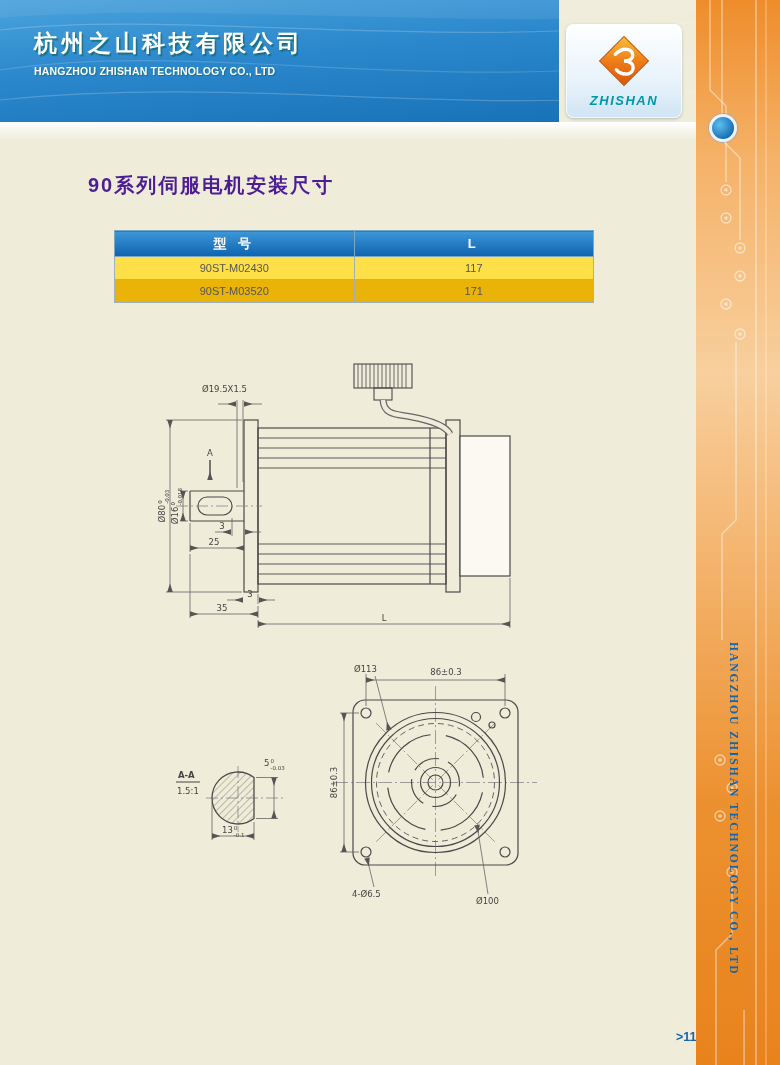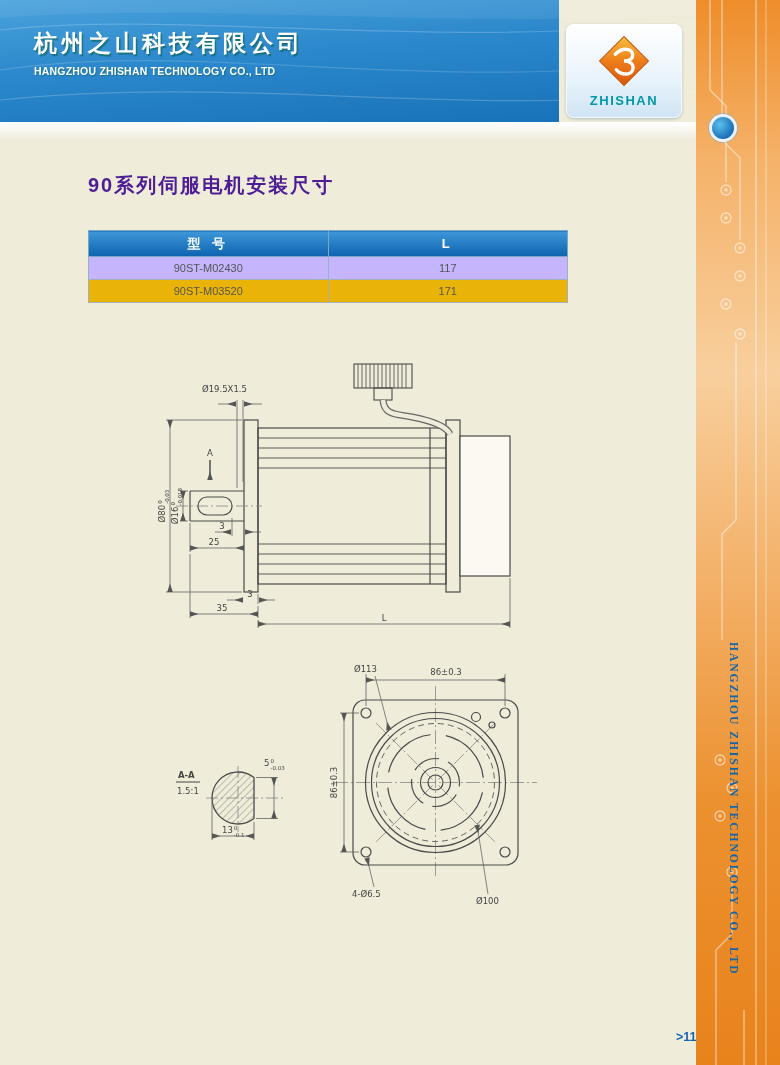--- a/index.html
+++ b/index.html
@@ -14,43 +14,43 @@
   .banner svg.waves { position:absolute; left:0; top:0; }
   .co-names { position:absolute; left:34px; top:28px; color:#fff; }
   .co-cn { font-size:23px; font-weight:bold; letter-spacing:4px;
            text-shadow:1.5px 1.5px 1px rgba(0,90,60,.55); }
   .co-en { font-size:10.5px; font-weight:bold; margin-top:6px; letter-spacing:.2px;
            text-shadow:1px 1px 1px rgba(0,90,60,.45); }
   .logo-box { position:absolute; left:566px; top:24px; width:116px; height:94px; border-radius:8px;
               background:linear-gradient(180deg,#ffffff 0%,#e8f3fb 60%,#cfe4f4 100%);
               box-shadow:inset 0 0 0 1px rgba(255,255,255,.7), 0 1px 3px rgba(0,40,80,.25);
               display:flex; flex-direction:column; align-items:center; justify-content:center; }
-  .logo-text { color:#0098a8; font-weight:bold; font-size:13px; letter-spacing:1.5px; margin-top:6px; }
+  .logo-text { color:#0098a8; font-weight:bold; font-size:13px; letter-spacing:1.5px; margin-top:6px;font-style:italic; }
   .band { position:absolute; left:0; top:122px; width:696px; height:18px;
           background:linear-gradient(180deg,#ffffff,#efecdc); }
   .dot { position:absolute; left:709px; top:114px; width:28px; height:28px; border-radius:50%;
          background:radial-gradient(circle at 35% 35%, #5cc0ee, #1a6db6 72%);
          border:3px solid rgba(255,255,255,.9); box-shadow:0 0 0 1px rgba(120,170,210,.6); }
 
   
   .strip { position:absolute; right:0; top:0; width:84px; height:1065px;
            background:linear-gradient(180deg,#ee8d2a 0%,#f5b269 15%,#f8cf9d 35%,#f3b067 55%,#ec9130 75%,#e8831c 100%); }
   .vert-text { position:absolute; left:728px; top:642px; height:420px;
                writing-mode:vertical-rl; font-family:"Liberation Serif", serif;
                font-weight:bold; font-size:11.5px; letter-spacing:2px; color:#1565a8; }
 
   
   .title { position:absolute; left:88px; top:172px; font-size:20px; font-weight:bold;
            color:#4c1d95; letter-spacing:2px; }
   .dim-table { position:absolute; left:88px; top:230px; width:480px; }
-  .dim-table table { width:100%; border-collapse:collapse; }
+  .dim-table table { width:100%; border-collapse:collapse;margin-left:26px; }
   .dim-table th { background:linear-gradient(180deg,#3d97d8,#0e63b0); color:#fff; font-size:13px;
                   font-weight:bold; height:26px; border:1px solid #7ba7c4; letter-spacing:4px; width:50%; }
   .dim-table td { height:23px; text-align:center; font-size:11px; color:#555;
-                  border:1px solid #9fb0ba; background:#c4b5fd; }
+                  border:1px solid #9fb0ba; background:#fde047; }
   .dim-table tr.alt td { background:#eab308; }
   .page-num { position:absolute; left:676px; top:1030px; color:#1464b4; font-weight:bold; font-size:12.5px; }
 
   
   .dim { font-family:"DejaVu Sans", sans-serif; font-size:8.5px; fill:#444; }
   .tol { font-size:5.5px; }
   .secname { font-weight:bold; }
 </style>
 </head>
 <body>

